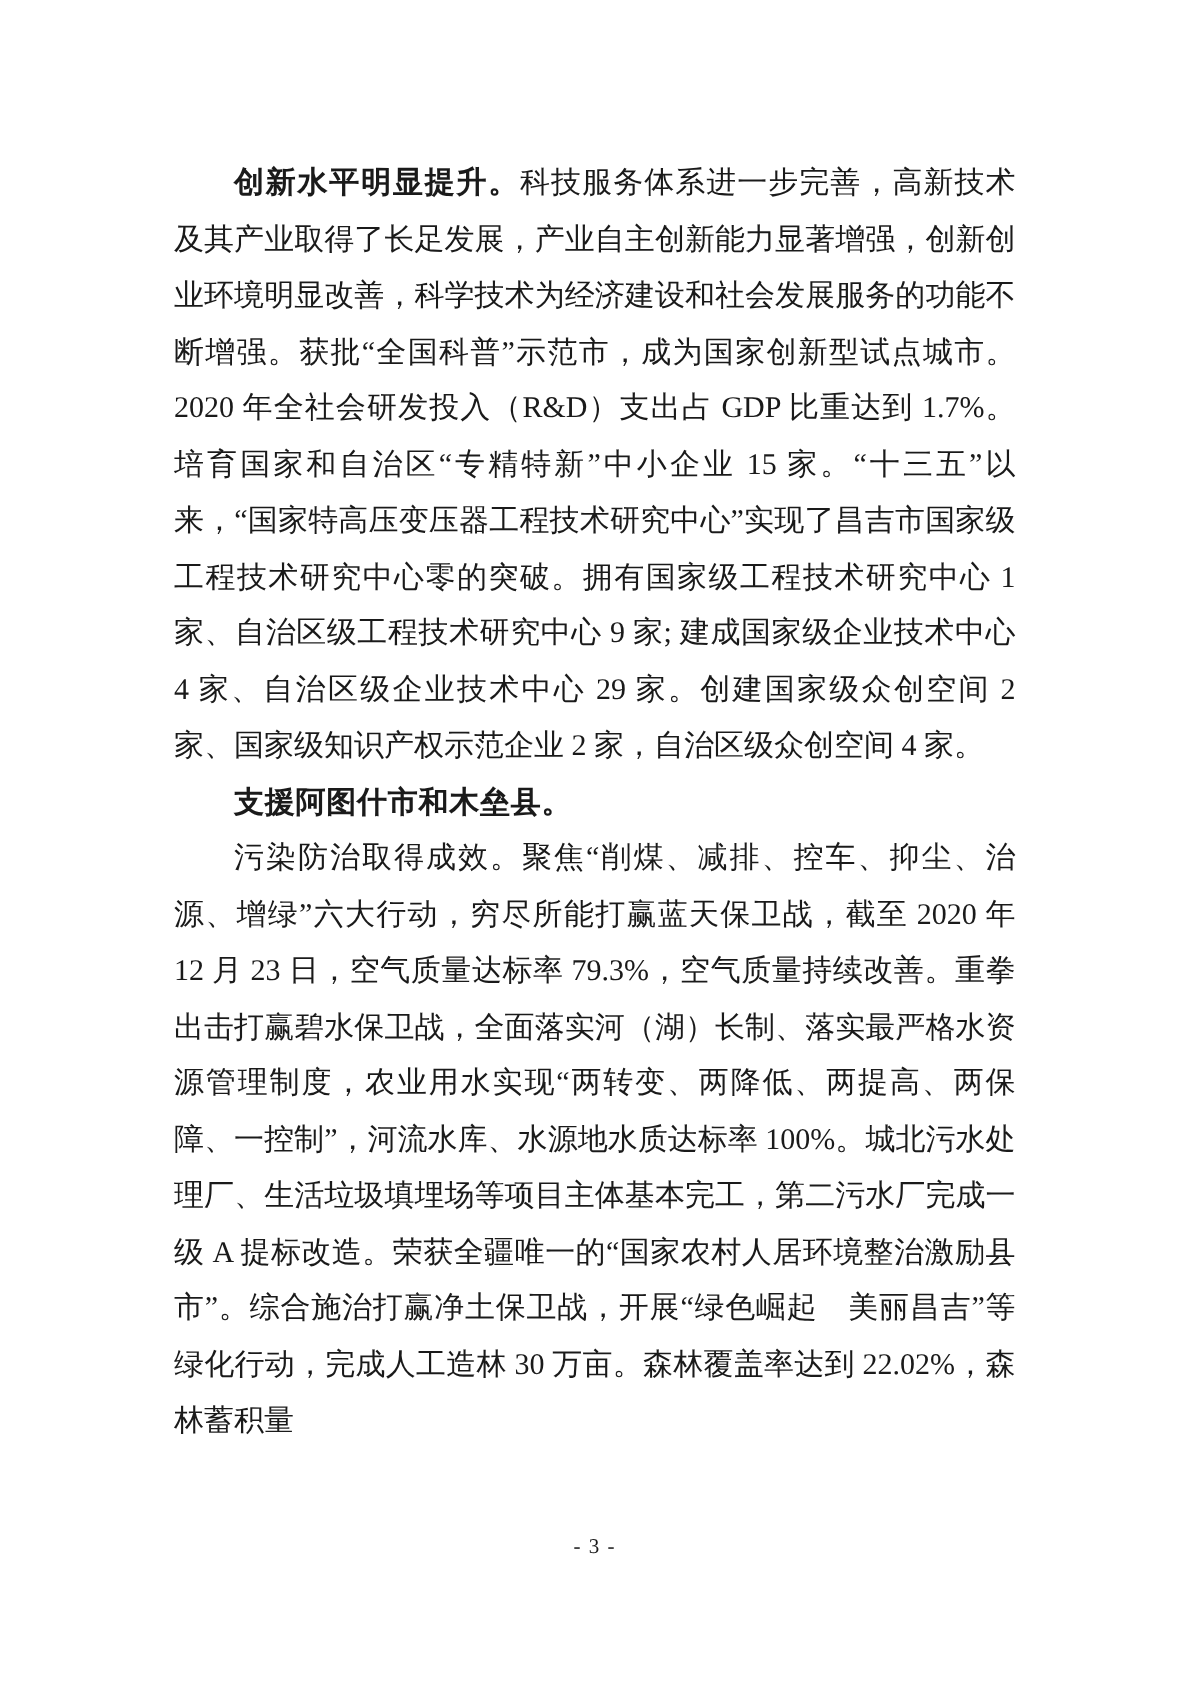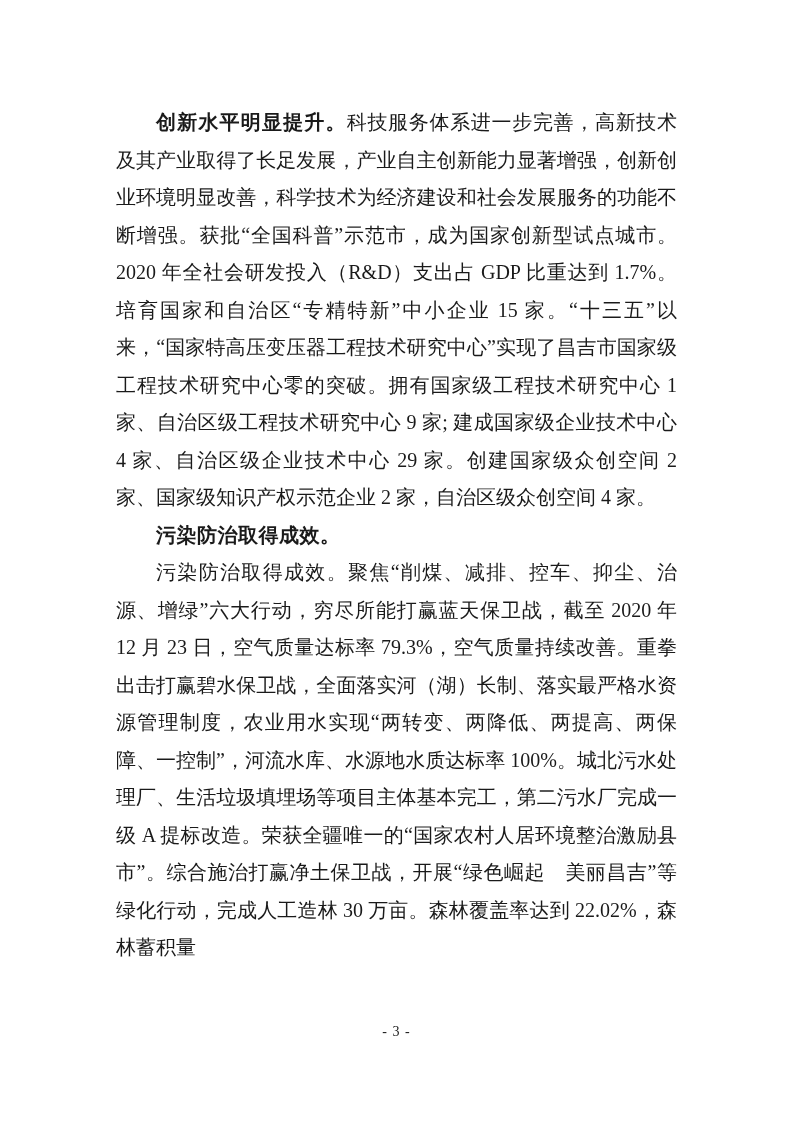--- a/index.html
+++ b/index.html
@@ -46,17 +46,17 @@
     letter-spacing: 1px;
     color: #1a1a1a;
   }
 </style>
 </head>
 <body>
 
 <div class="page">
   <div class="content">
     <p class="para"><b class="lead">创新水平明显提升。</b><span>科技服务体系进一步完善，高新技术及其产业取得了长足发展，产业自主创新能力显著增强，创新创业环境明显改善，科学技术为经济建设和社会发展服务的功能不断增强。获批“全国科普”示范市，成为国家创新型试点城市。2020 年全社会研发投入（R&amp;D）支出占 GDP 比重达到 1.7%。培育国家和自治区“专精特新”中小企业 15 家。“十三五”以来，“国家特高压变压器工程技术研究中心”实现了昌吉市国家级工程技术研究中心零的突破。拥有国家级工程技术研究中心 1 家、自治区级工程技术研究中心 9 家; 建成国家级企业技术中心 4 家、自治区级企业技术中心 29 家。创建国家级众创空间 2 家、国家级知识产权示范企业 2 家，自治区级众创空间 4 家。</span></p>
-    <p class="para"><b class="lead">污染防治取得成效。</b><span></span></p>
+    <p class="para"><b class="lead">支援阿图什市和木垒县。</b><span></span></p>
     <p class="para"><b class="lead"></b><span>污染防治取得成效。聚焦“削煤、减排、控车、抑尘、治源、增绿”六大行动，穷尽所能打赢蓝天保卫战，截至 2020 年 12 月 23 日，空气质量达标率 79.3%，空气质量持续改善。重拳出击打赢碧水保卫战，全面落实河（湖）长制、落实最严格水资源管理制度，农业用水实现“两转变、两降低、两提高、两保障、一控制”，河流水库、水源地水质达标率 100%。城北污水处理厂、生活垃圾填埋场等项目主体基本完工，第二污水厂完成一级 A 提标改造。荣获全疆唯一的“国家农村人居环境整治激励县市”。综合施治打赢净土保卫战，开展“绿色崛起　美丽昌吉”等绿化行动，完成人工造林 30 万亩。森林覆盖率达到 22.02%，森林蓄积量</span></p>
   </div>
   <div class="footer">- 3 -</div>
 </div>
 
 </body></html>

